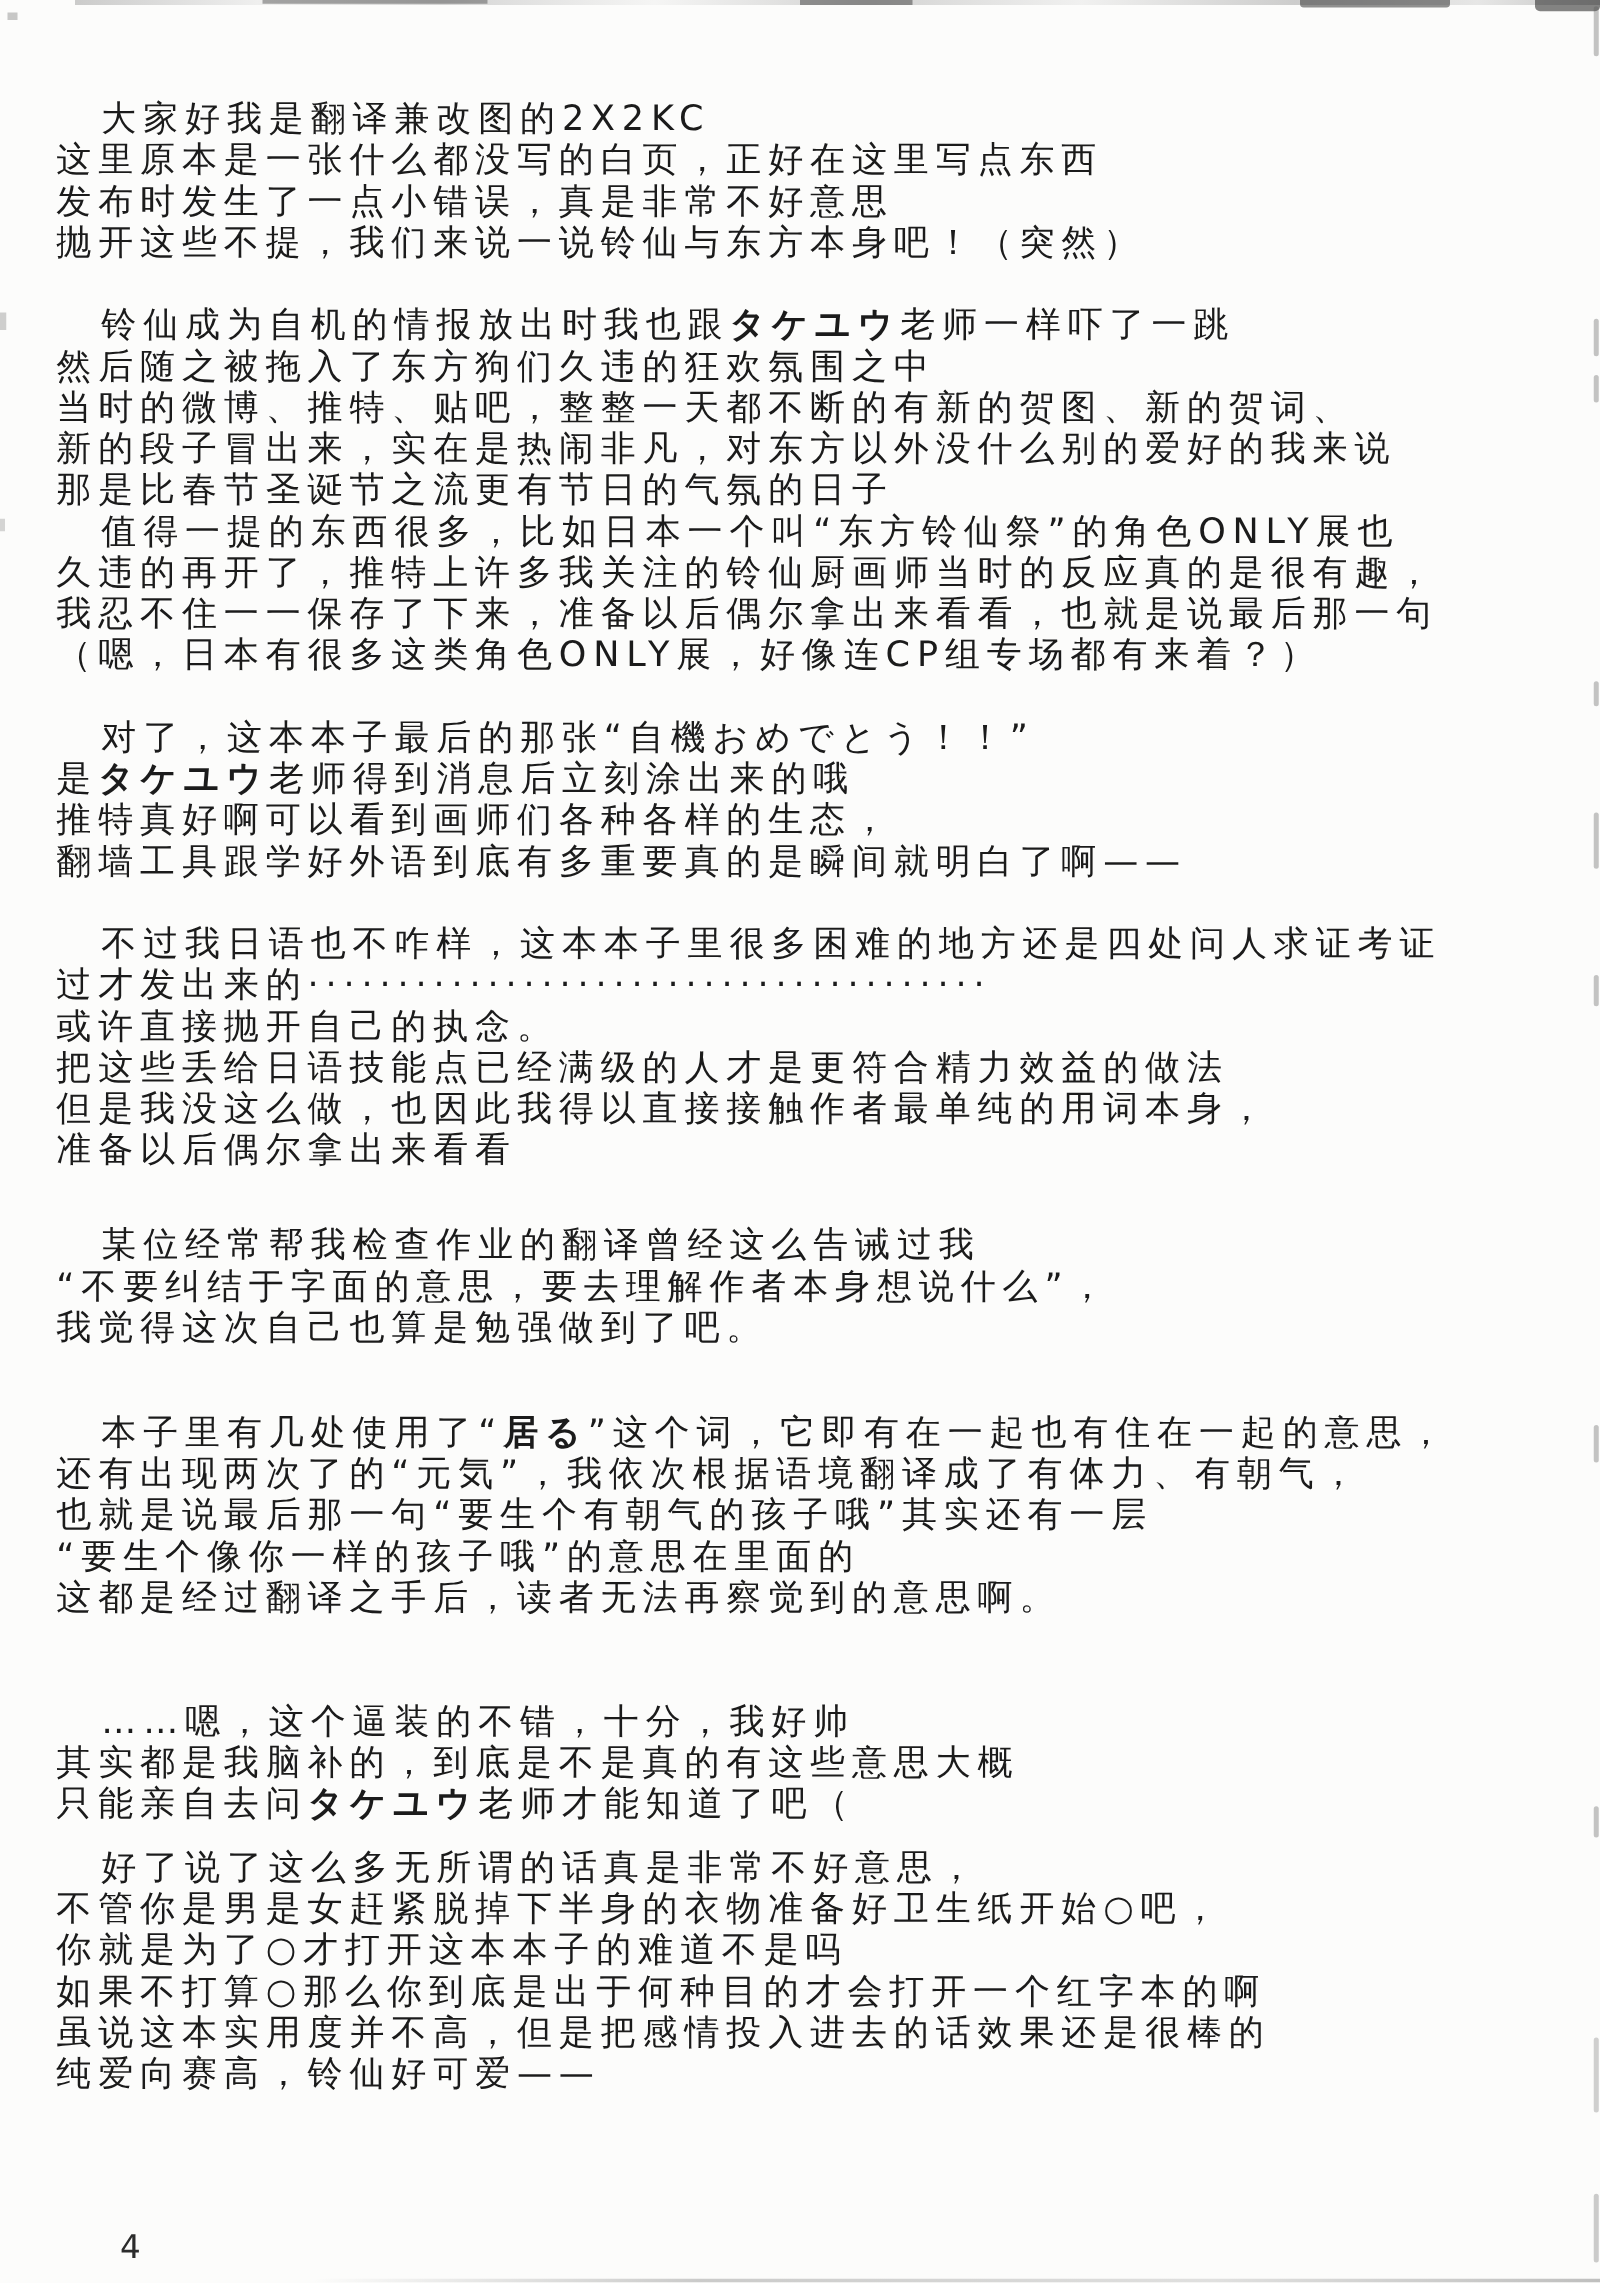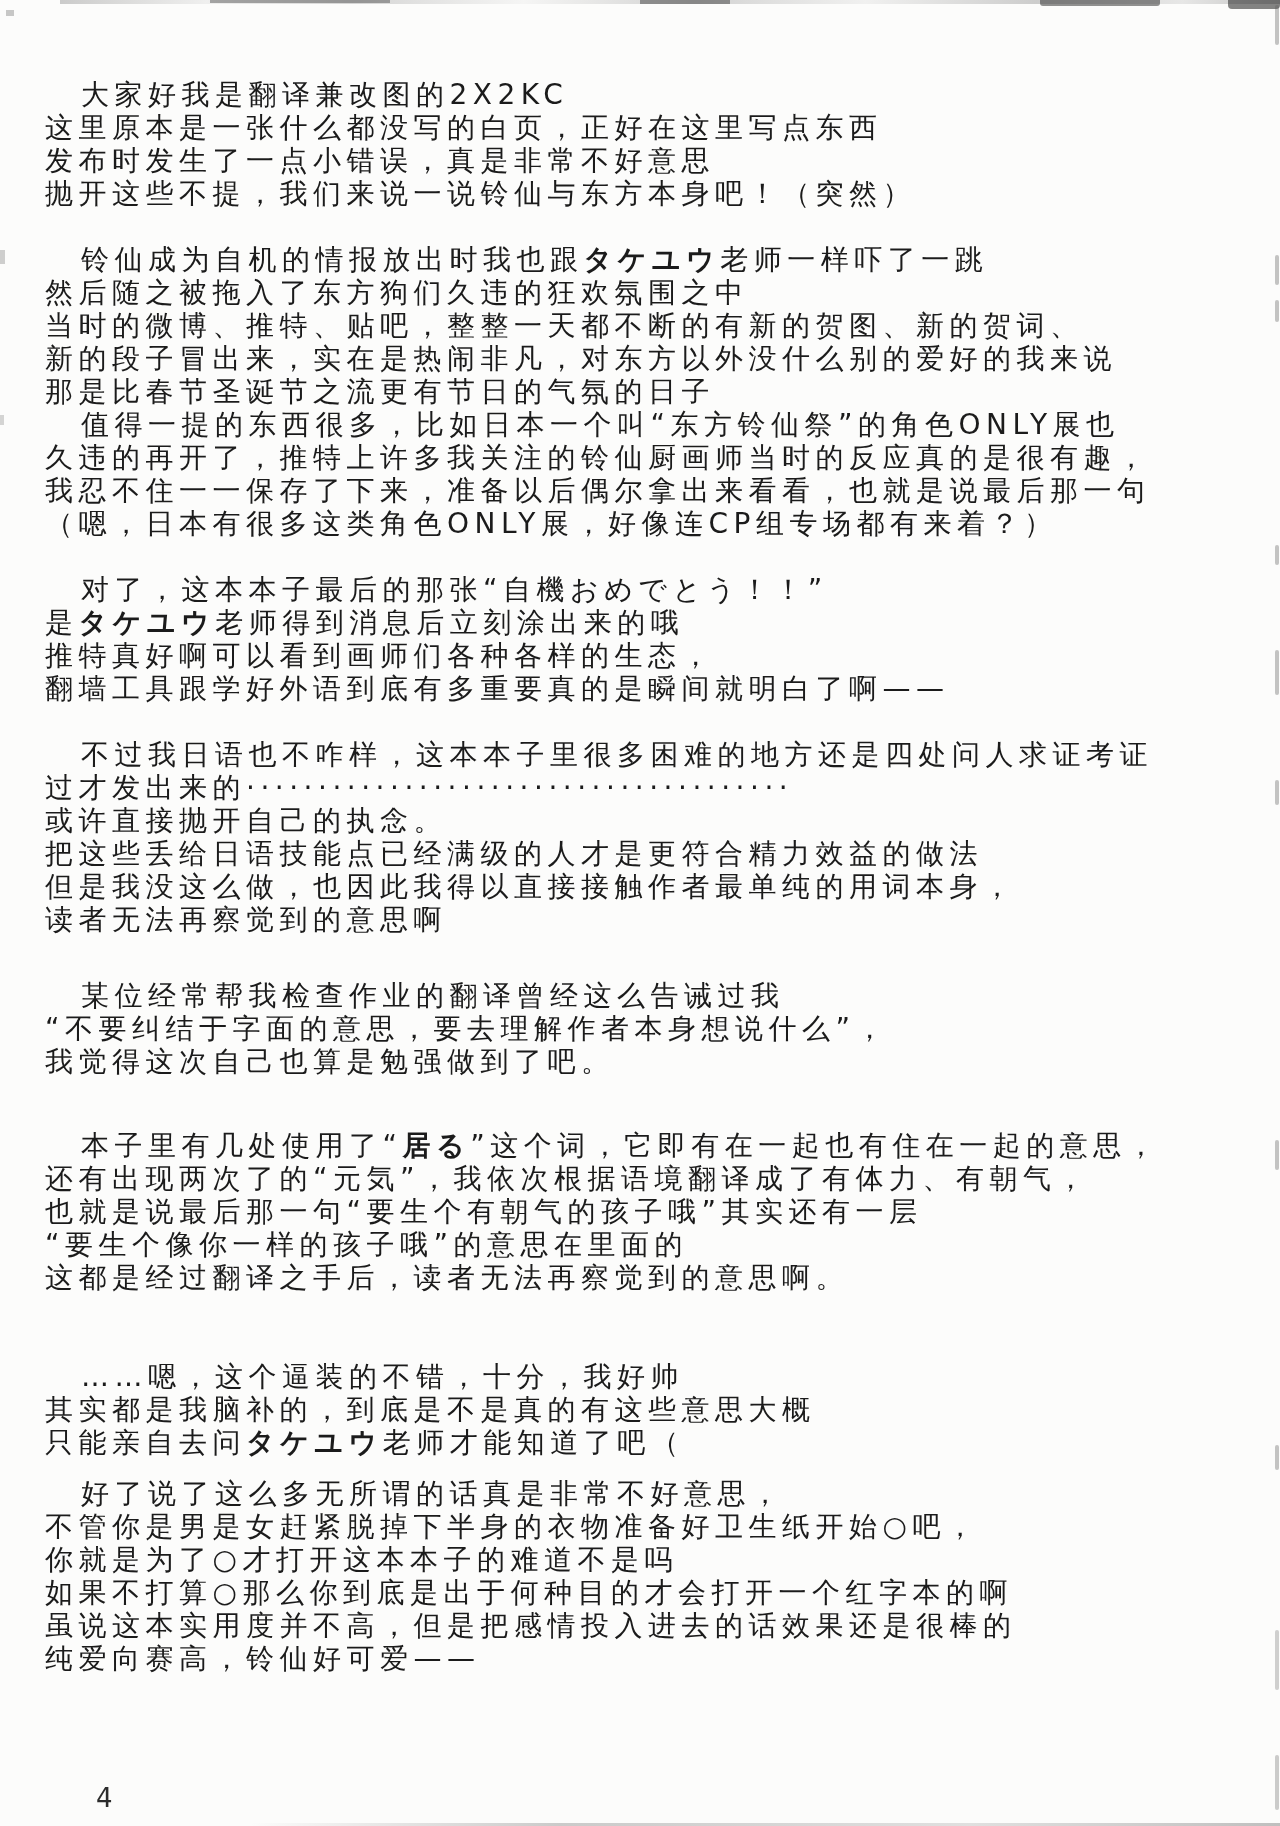--- a/index.html
+++ b/index.html
@@ -124,21 +124,21 @@
       <div class="line"><span>是</span><span class="bold">タケユウ</span><span>老师得到消息后立刻涂出来的哦</span></div>
       <div class="line"><span>推特真好啊可以看到画师们各种各样的生态，</span></div>
       <div class="line"><span>翻墙工具跟学好外语到底有多重要真的是瞬间就明白了啊——</span></div>
     </div>
     <div class="para" style="margin-top: 33px;">
       <div class="line first"><span>不过我日语也不咋样，这本本子里很多困难的地方还是四处问人求证考证</span></div>
       <div class="line"><span>过才发出来的······································</span></div>
       <div class="line"><span>或许直接抛开自己的执念。</span></div>
       <div class="line"><span>把这些丢给日语技能点已经满级的人才是更符合精力效益的做法</span></div>
       <div class="line"><span>但是我没这么做，也因此我得以直接接触作者最单纯的用词本身，</span></div>
-      <div class="line"><span>读者无法再察觉到的意思啊</span></div>
+      <div class="line"><span>准备以后偶尔拿出来看看</span></div>
     </div>
     <div class="para" style="margin-top: 43px;">
       <div class="line first"><span>某位经常帮我检查作业的翻译曾经这么告诫过我</span></div>
       <div class="line"><span>“不要纠结于字面的意思，要去理解作者本身想说什么”，</span></div>
       <div class="line"><span>我觉得这次自己也算是勉强做到了吧。</span></div>
     </div>
     <div class="para" style="margin-top: 51px;">
       <div class="line first"><span>本子里有几处使用了“</span><span class="bold">居る</span><span>”这个词，它即有在一起也有住在一起的意思，</span></div>
       <div class="line"><span>还有出现两次了的“元気”，我依次根据语境翻译成了有体力、有朝气，</span></div>
       <div class="line"><span>也就是说最后那一句“要生个有朝气的孩子哦”其实还有一层</span></div>

